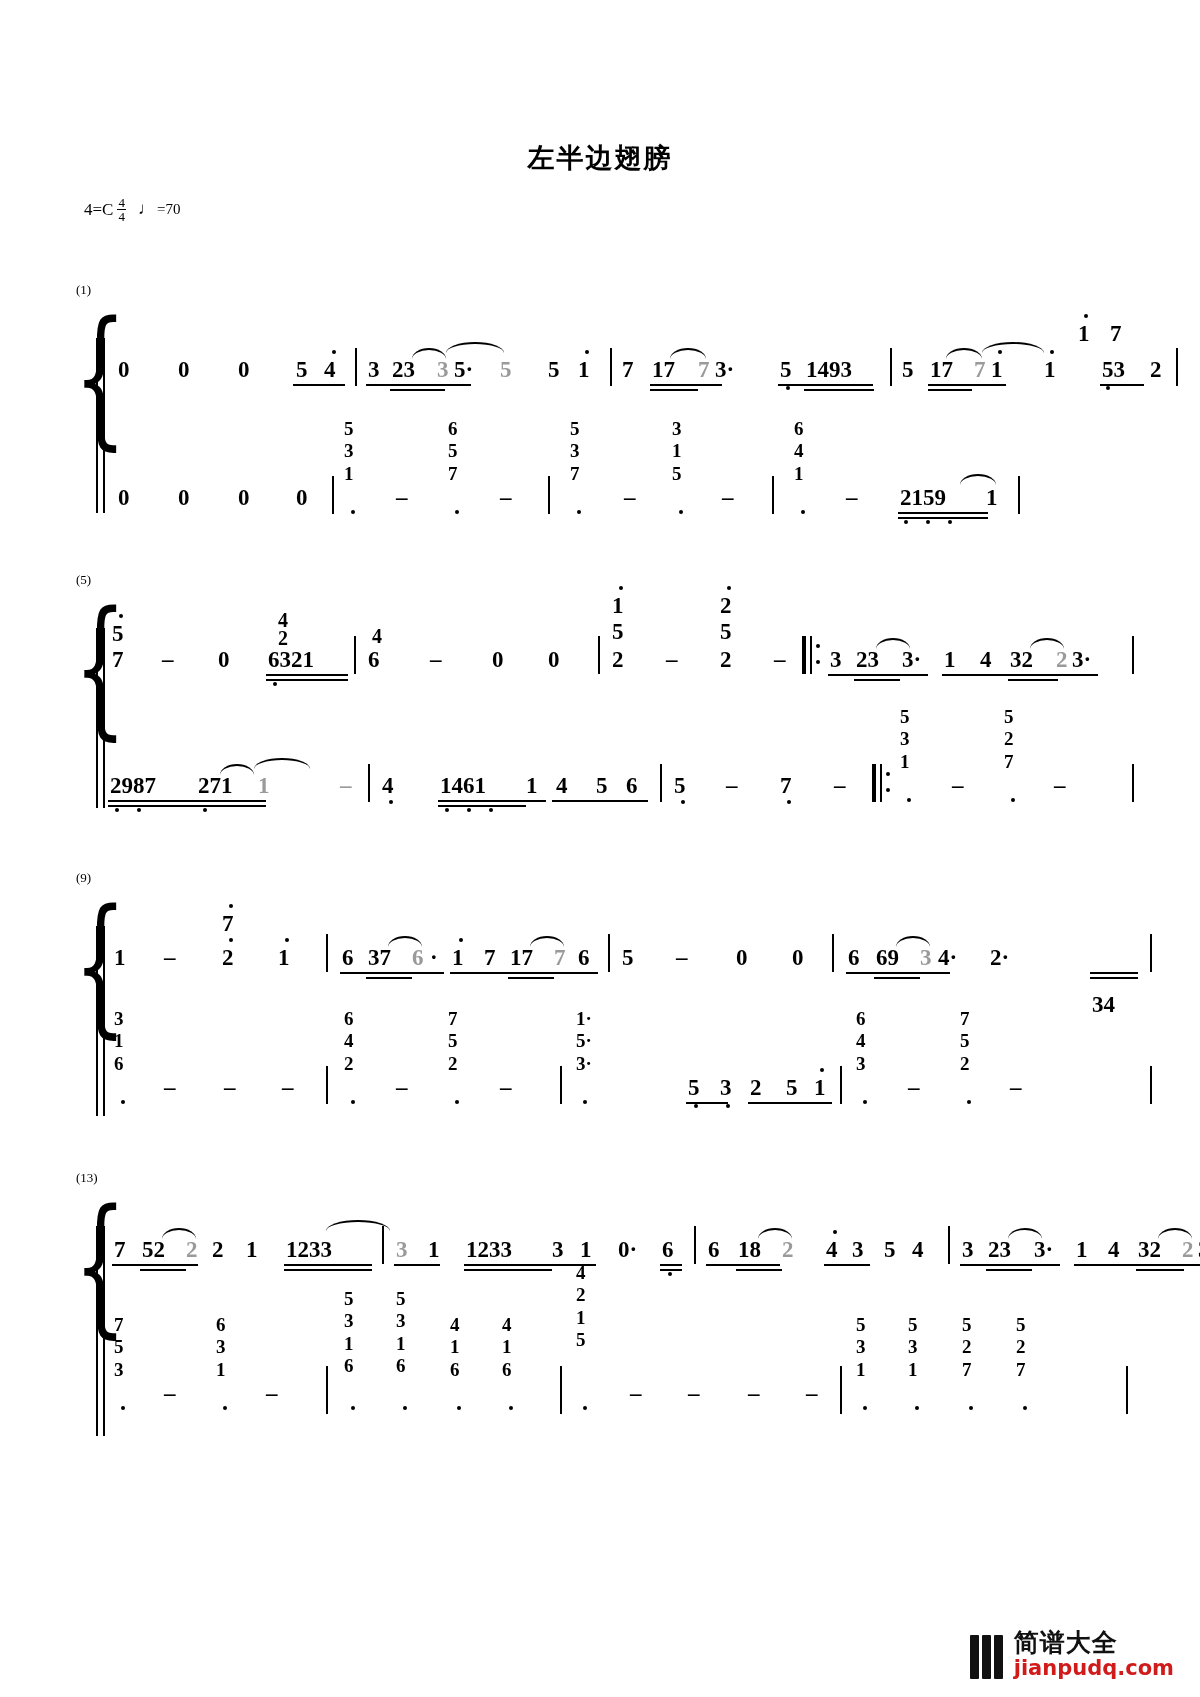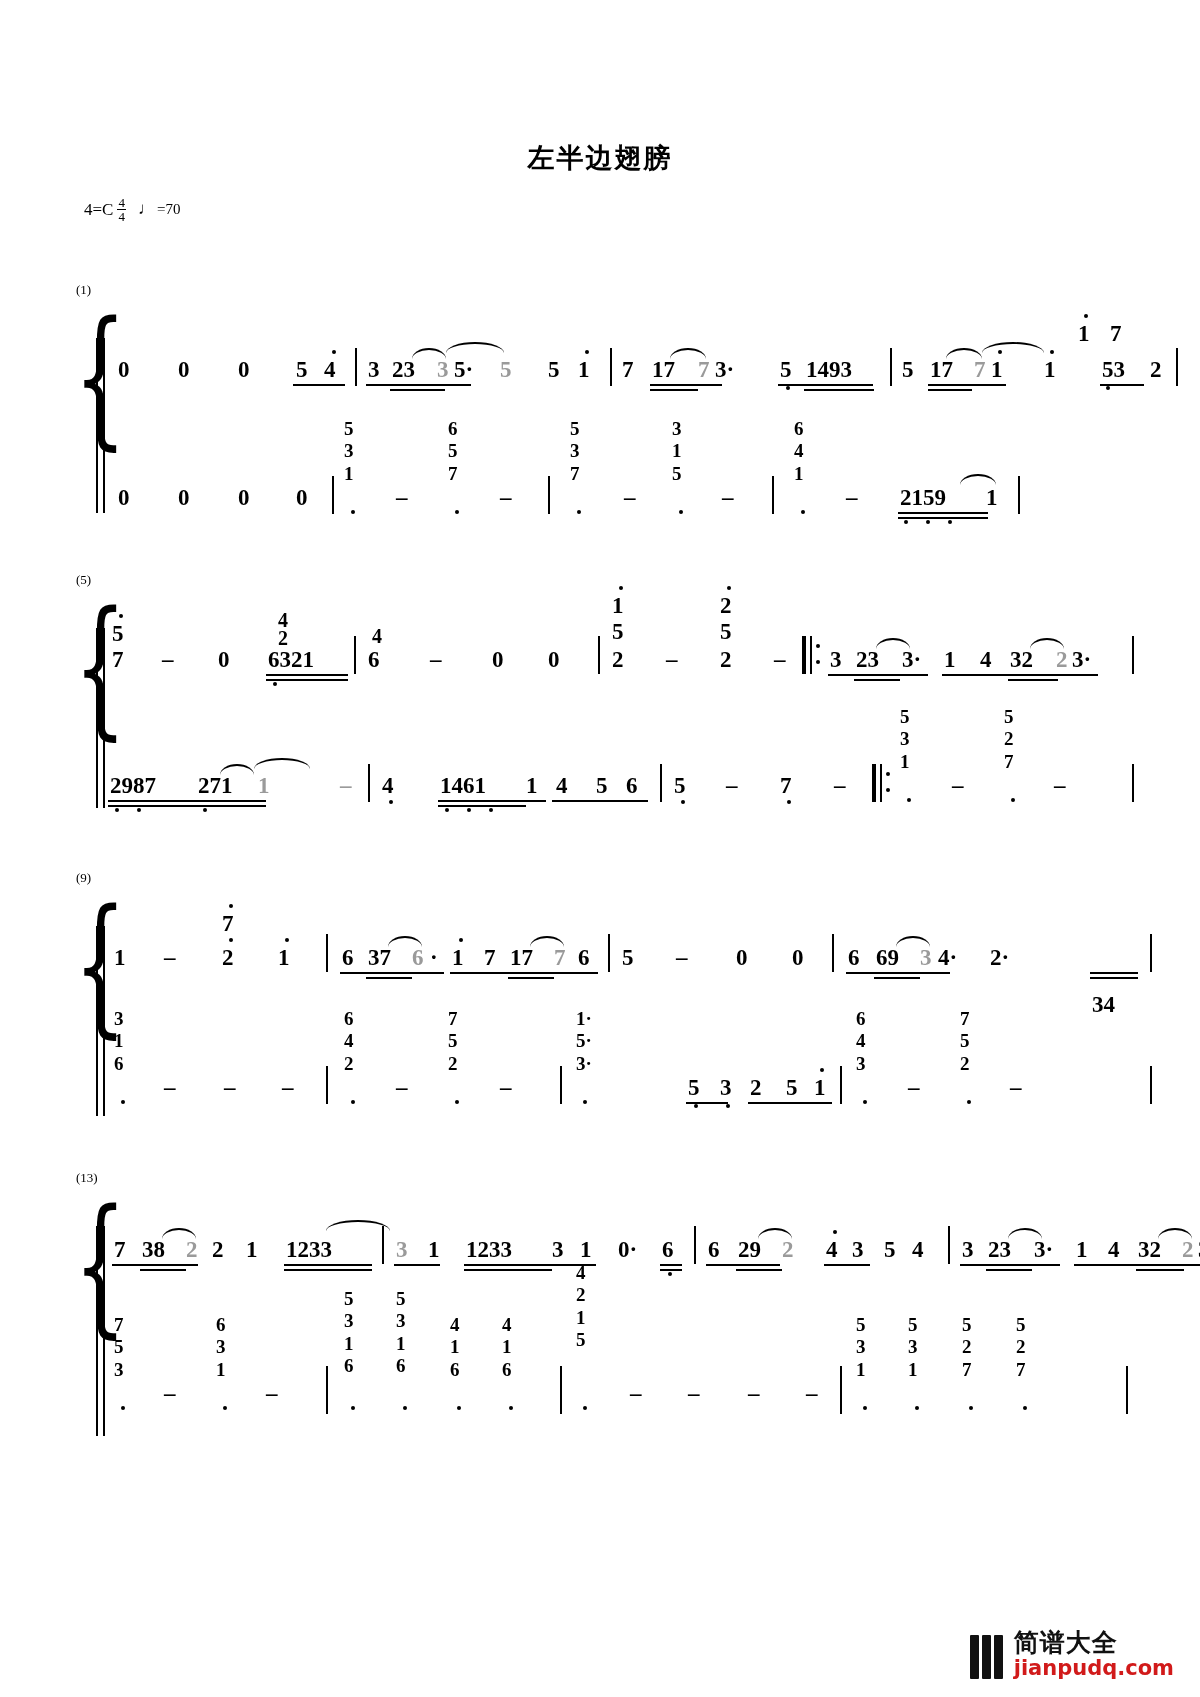--- a/index.html
+++ b/index.html
@@ -439,21 +439,21 @@
   </div>
 
   <div class="system" style="top:1188px;height:280px;">
     <div class="sysnum">(13)</div>
     <div class="brace">{</div>
     <div class="barline" style="left:96px;top:38px;height:210px;"></div>
     <div class="barline" style="left:103px;top:38px;height:210px;"></div>
 
     <div class="staffrow" style="top:40px;">
       <span class="tok" style="left:14px;top:10px;font-weight:bold;">7</span>
-      <span class="tok" style="left:42px;top:10px;font-weight:bold;">38</span>
+      <span class="tok" style="left:42px;top:10px;font-weight:bold;">52</span>
       <span class="tok grey" style="left:86px;top:10px;font-weight:bold;">2</span>
       <span class="tok" style="left:112px;top:10px;font-weight:bold;">2</span>
       <span class="tok" style="left:146px;top:10px;font-weight:bold;">1</span>
       <div class="underline" style="left:12px;top:36px;width:86px;"></div>
       <div class="underline" style="left:40px;top:41px;width:46px;"></div>
       <div class="slur" style="left:62px;top:0px;width:34px;"></div>
 
       <span class="tok" style="left:186px;top:10px;font-weight:bold;">1233</span>
       <div class="underline" style="left:184px;top:36px;width:88px;"></div>
       <div class="underline" style="left:184px;top:41px;width:88px;"></div>
@@ -472,21 +472,21 @@
 
       <span class="tok" style="left:518px;top:10px;font-weight:bold;">0·</span>
       <span class="tok" style="left:562px;top:10px;font-weight:bold;">6</span>
       <div class="underline" style="left:560px;top:36px;width:22px;"></div>
       <div class="underline" style="left:560px;top:41px;width:22px;"></div>
       <div class="dotover" style="left:568px;top:44px;"></div>
 
       <div class="barline" style="left:594px;top:-2px;height:38px;"></div>
 
       <span class="tok" style="left:608px;top:10px;font-weight:bold;">6</span>
-      <span class="tok" style="left:638px;top:10px;font-weight:bold;">29</span>
+      <span class="tok" style="left:638px;top:10px;font-weight:bold;">18</span>
       <span class="tok grey" style="left:682px;top:10px;font-weight:bold;">2</span>
       <div class="underline" style="left:606px;top:36px;width:74px;"></div>
       <div class="underline" style="left:636px;top:41px;width:46px;"></div>
       <div class="slur" style="left:658px;top:0px;width:34px;"></div>
 
       <span class="tok" style="left:726px;top:10px;font-weight:bold;">4</span>
       <div class="dotover" style="left:733px;top:2px;"></div>
       <span class="tok" style="left:752px;top:10px;font-weight:bold;">3</span>
       <span class="tok" style="left:784px;top:10px;font-weight:bold;">5</span>
       <span class="tok" style="left:812px;top:10px;font-weight:bold;">4</span>

